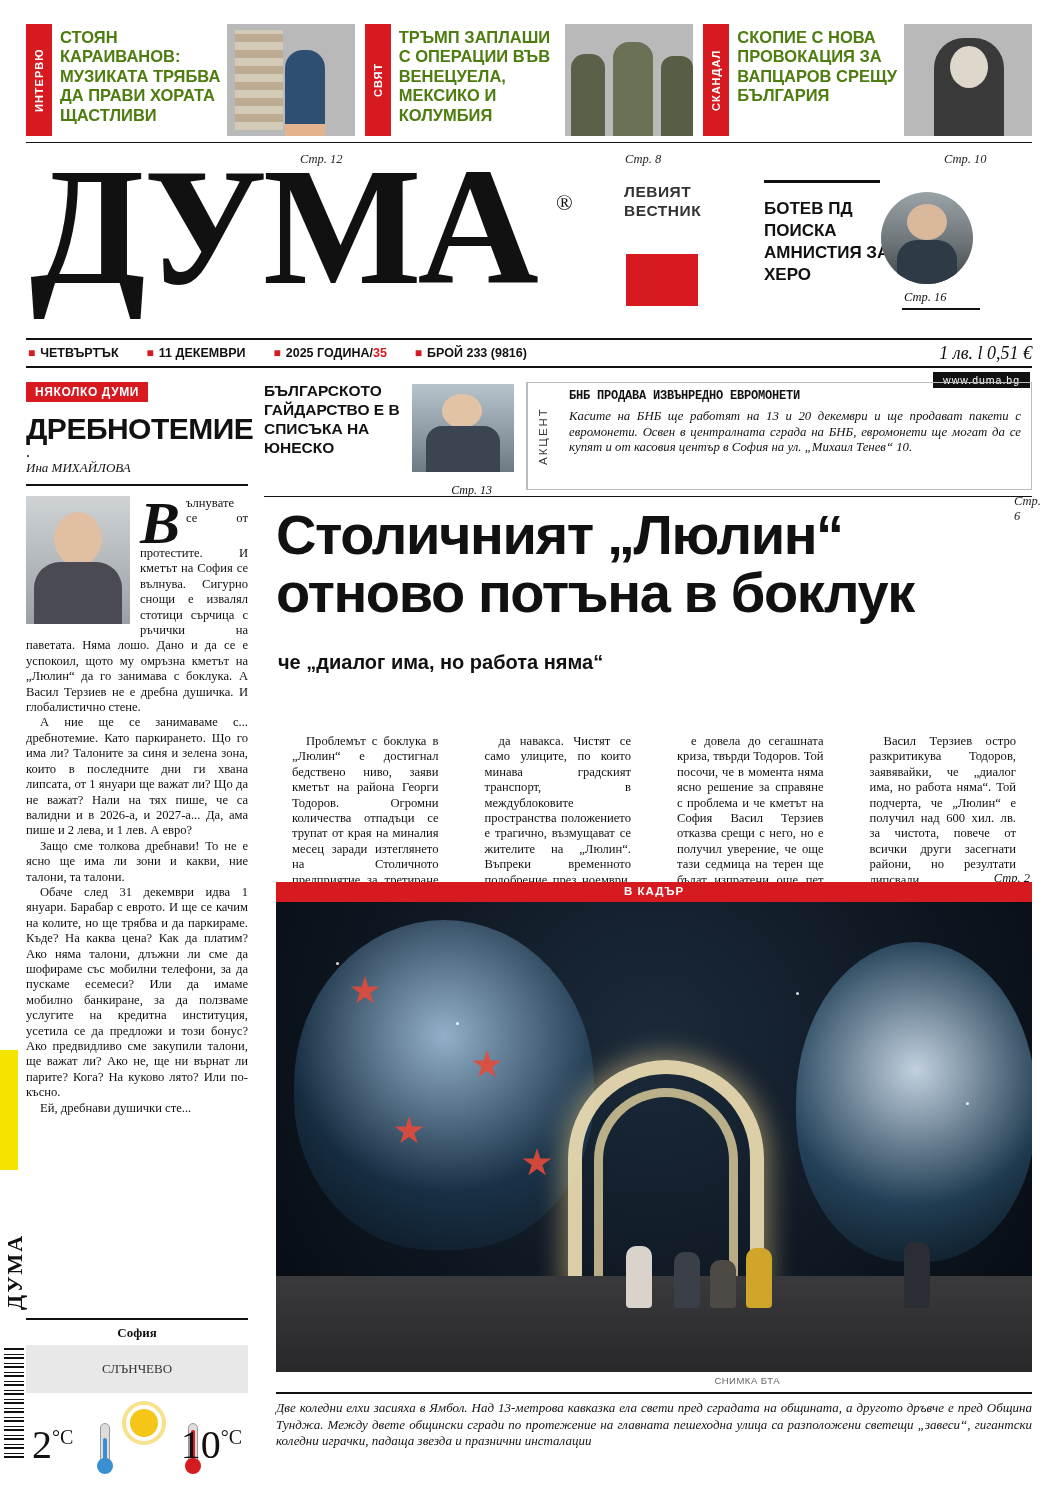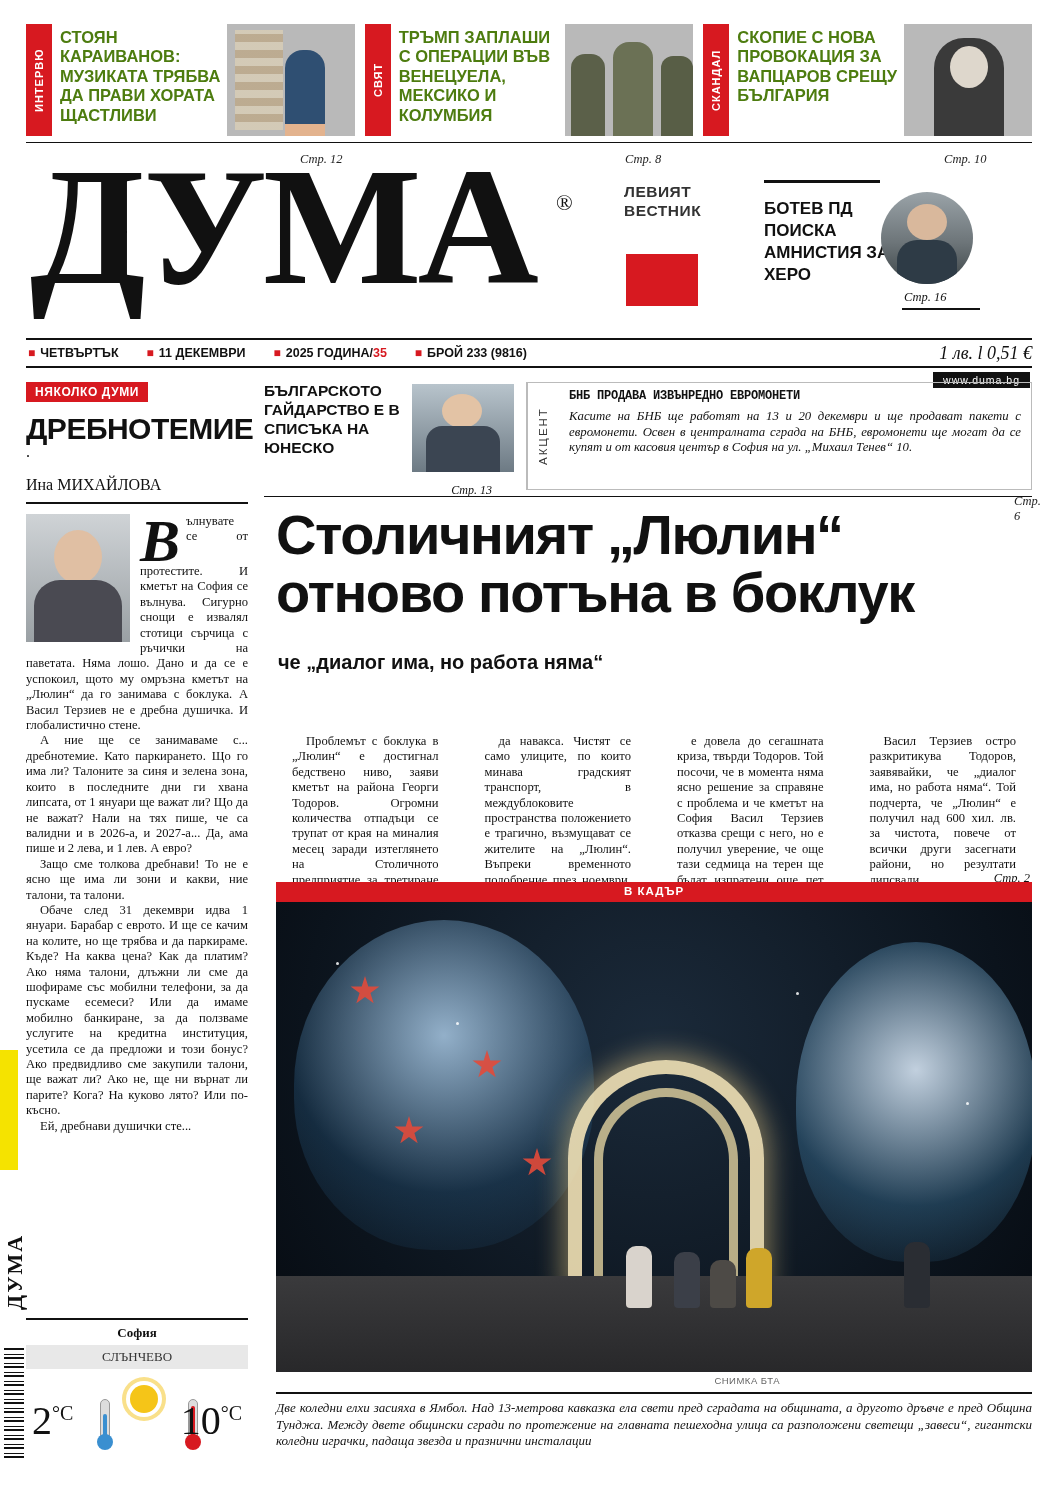--- a/index.html
+++ b/index.html
@@ -118,21 +118,21 @@
   .kicker-red {
     display:inline-block; background:#d71920; color:#fff;
     font-family:"Liberation Sans", sans-serif; font-weight:bold; font-size:12px;
     padding:3px 9px; letter-spacing:.6px;
   }
   .col-title {
     font-family:"Liberation Sans", sans-serif; font-weight:bold;
     font-size:30px; margin:10px 0 2px; letter-spacing:-.5px;
   }
   .byline-dot { font-size:16px; line-height:8px; }
-  .byline { font-size:16px; margin-top:20px; }
+  .byline { font-style:italic; font-size:13px; margin-top:4px; }
   .col-rule { width:222px; height:2px; background:#111; margin:8px 0 10px; }
   .author-photo {
     width:104px; height:128px; float:left; margin:0 10px 4px 0;
     background:linear-gradient(180deg,#cfd3d6 0%,#9aa0a4 100%); position:relative; overflow:hidden;
   }
   .author-photo:before{content:"";position:absolute;left:28px;top:16px;width:48px;height:54px;border-radius:50%;background:#e0bfa3;}
   .author-photo:after{content:"";position:absolute;left:8px;top:66px;width:88px;height:64px;border-radius:26px 26px 0 0;background:#4a4a52;}
   .drop-b {
     float:left; font-family:"Liberation Serif", serif; font-size:60px; line-height:46px;
     font-weight:bold; font-style:italic; padding:4px 6px 0 0;
@@ -147,21 +147,21 @@
   
   .weather {
     position:absolute; left:26px; top:1318px; width:222px; height:136px;
     border-top:2px solid #111;
   }
   .weather .city {
     text-align:center; font-weight:bold; font-size:13px; padding:5px 0 4px;
     font-family:"Liberation Serif", serif;
   }
   .weather .cond {
-    background:#e8e8e8; text-align:center; font-size:13px; padding:4px 0;
+    background:#e8e8e8; text-align:center; font-size:13px; padding:16px 0;
     font-family:"Liberation Serif", serif; color:#333;
   }
   .weather .temps { position:relative; height:86px; }
   .weather .t-low {
     position:absolute; left:6px; top:28px; font-size:40px; font-family:"Liberation Serif",serif;text-align:right;
   }
   .weather .t-high {
     position:absolute; right:6px; top:28px; font-size:40px; font-family:"Liberation Serif",serif;
   }
   .deg { font-size:20px; vertical-align:super; }

